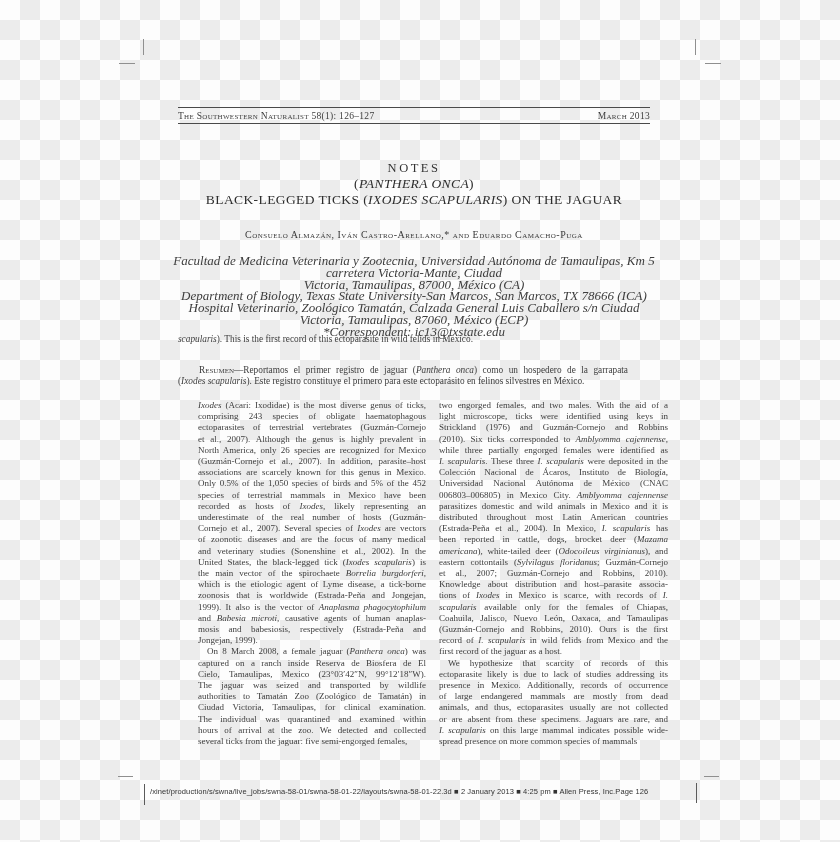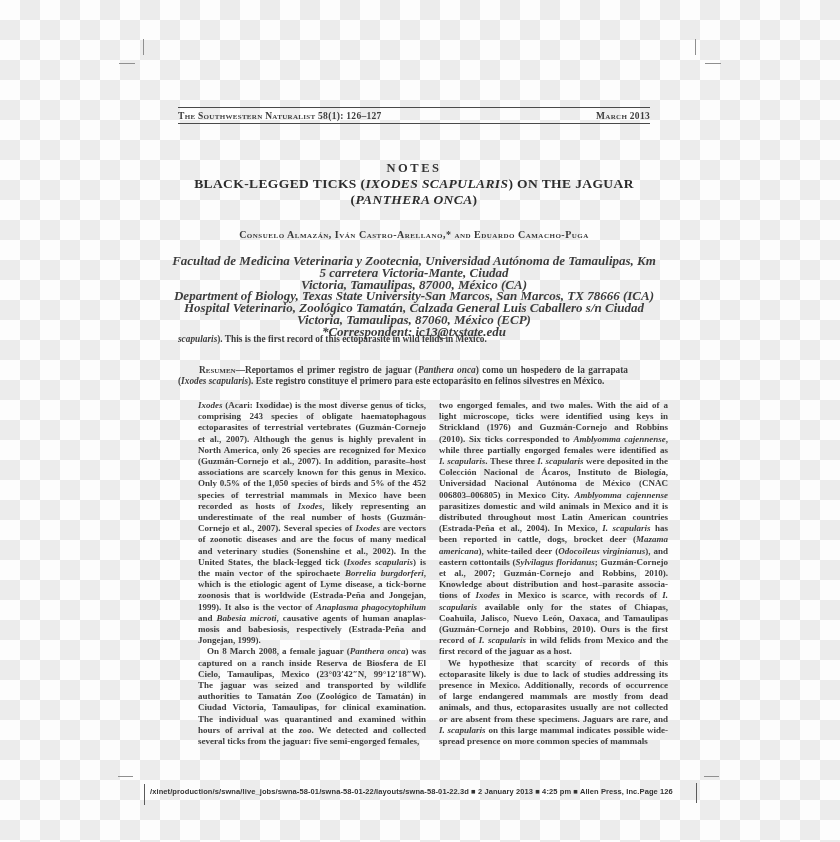--- a/index.html
+++ b/index.html
@@ -4,21 +4,21 @@
 <style>
   html,body{margin:0;padding:0;}
   body{
     width:840px;height:842px;position:relative;overflow:hidden;
     background-color:#fdfdfd;
     background-image:conic-gradient(#ececec 0 25%, #fdfdfd 0 50%, #ececec 0 75%, #fdfdfd 0);
     background-size:40px 40px;
     font-family:"Liberation Serif","DejaVu Serif",serif;
     color:#3a3a3a;
   }
-  .abs{position:absolute;font-weight:bold;}
+  .abs{position:absolute;}
   
   .mark{position:absolute;background:#8f8f8f;}
   .bar{position:absolute;background:#5a5a5a;}
   
   .jheader{
     left:178px;top:107px;width:472px;height:17px;box-sizing:border-box;
     border-top:1px solid #4a4a4a;border-bottom:1px solid #4a4a4a;
     display:flex;justify-content:space-between;align-items:center;
     font-size:9.5px;font-variant:small-caps;letter-spacing:0.3px;color:#3c3c3c;
   }
@@ -70,22 +70,22 @@
 <div class="bar" style="left:696px;top:783px;width:1px;height:20px;"></div>
 
 <div class="abs jheader">
   <span>The Southwestern Naturalist 58(1): 126–127</span>
   <span>March 2013</span>
 </div>
 
 <div class="abs notes">NOTES</div>
 
 <div class="abs title">
+  <div><span>(</span><span class="it">PANTHERA ONCA</span><span>)</span></div>
   <div><span>BLACK-LEGGED TICKS (</span><span class="it">IXODES SCAPULARIS</span><span>) ON THE JAGUAR</span></div>
-  <div><span>(</span><span class="it">PANTHERA ONCA</span><span>)</span></div>
 </div>
 
 <div class="abs authors">Consuelo Almazán, Iván Castro-Arellano,* and Eduardo Camacho-Puga</div>
 
 <div class="abs affils">
     <div>Facultad de Medicina Veterinaria y Zootecnia, Universidad Autónoma de Tamaulipas, Km 5 carretera Victoria-Mante, Ciudad</div>
     <div>Victoria, Tamaulipas, 87000, México (CA)</div>
     <div>Department of Biology, Texas State University-San Marcos, San Marcos, TX 78666 (ICA)</div>
     <div>Hospital Veterinario, Zoológico Tamatán, Calzada General Luis Caballero s/n Ciudad Victoria, Tamaulipas, 87060, México (ECP)</div>
     <div>*Correspondent: ic13@txstate.edu</div>
@@ -145,21 +145,21 @@
     <div class="line"><span>006803–006805) in Mexico City. </span><span class="it">Amblyomma cajennense</span></div>
     <div class="line"><span>parasitizes domestic and wild animals in Mexico and it is</span></div>
     <div class="line"><span>distributed throughout most Latin American countries</span></div>
     <div class="line"><span>(Estrada-Peña et al., 2004). In Mexico, </span><span class="it">I. scapularis</span><span> has</span></div>
     <div class="line"><span>been reported in cattle, dogs, brocket deer (</span><span class="it">Mazama</span></div>
     <div class="line"><span class="it">americana</span><span>), white-tailed deer (</span><span class="it">Odocoileus virginianus</span><span>), and</span></div>
     <div class="line"><span>eastern cottontails (</span><span class="it">Sylvilagus floridanus</span><span>; Guzmán-Cornejo</span></div>
     <div class="line"><span>et al., 2007; Guzmán-Cornejo and Robbins, 2010).</span></div>
     <div class="line"><span>Knowledge about distribution and host–parasite associa-</span></div>
     <div class="line"><span>tions of </span><span class="it">Ixodes</span><span> in Mexico is scarce, with records of </span><span class="it">I.</span></div>
-    <div class="line"><span class="it">scapularis</span><span> available only for the states of Chiapas,</span></div>
+    <div class="line"><span class="it">scapularis</span><span> available only for the females of Chiapas,</span></div>
     <div class="line"><span>Coahuila, Jalisco, Nuevo León, Oaxaca, and Tamaulipas</span></div>
     <div class="line"><span>(Guzmán-Cornejo and Robbins, 2010). Ours is the first</span></div>
     <div class="line"><span>record of </span><span class="it">I. scapularis</span><span> in wild felids from Mexico and the</span></div>
     <div class="line last"><span>first record of the jaguar as a host.</span></div>
     <div class="line indent"><span>We hypothesize that scarcity of records of this</span></div>
     <div class="line"><span>ectoparasite likely is due to lack of studies addressing its</span></div>
     <div class="line"><span>presence in Mexico. Additionally, records of occurrence</span></div>
     <div class="line"><span>of large endangered mammals are mostly from dead</span></div>
     <div class="line"><span>animals, and thus, ectoparasites usually are not collected</span></div>
     <div class="line"><span>or are absent from these specimens. Jaguars are rare, and</span></div>

